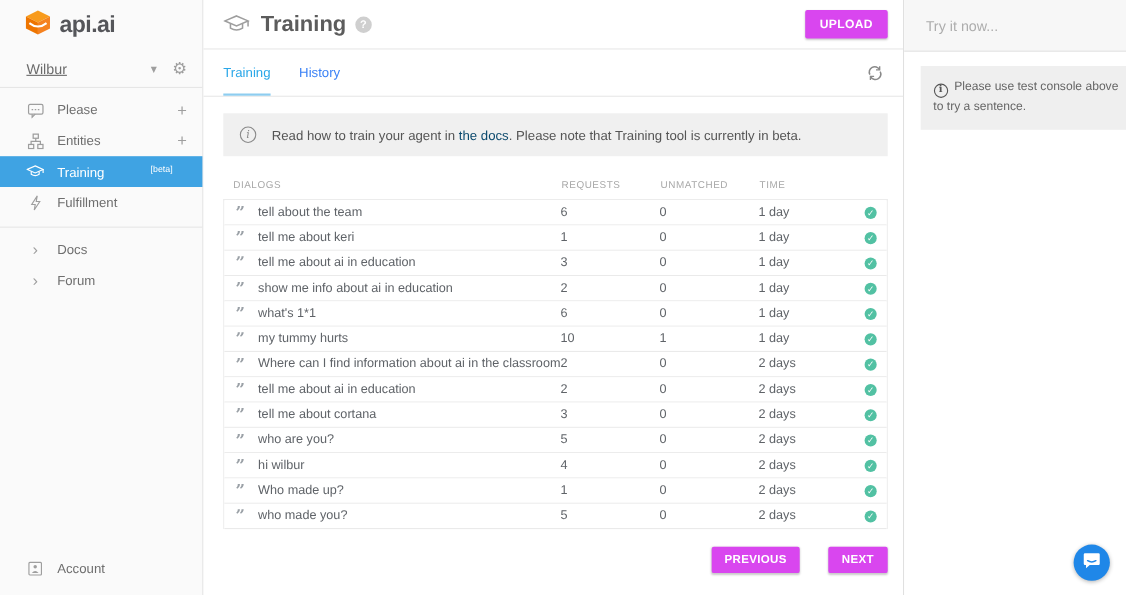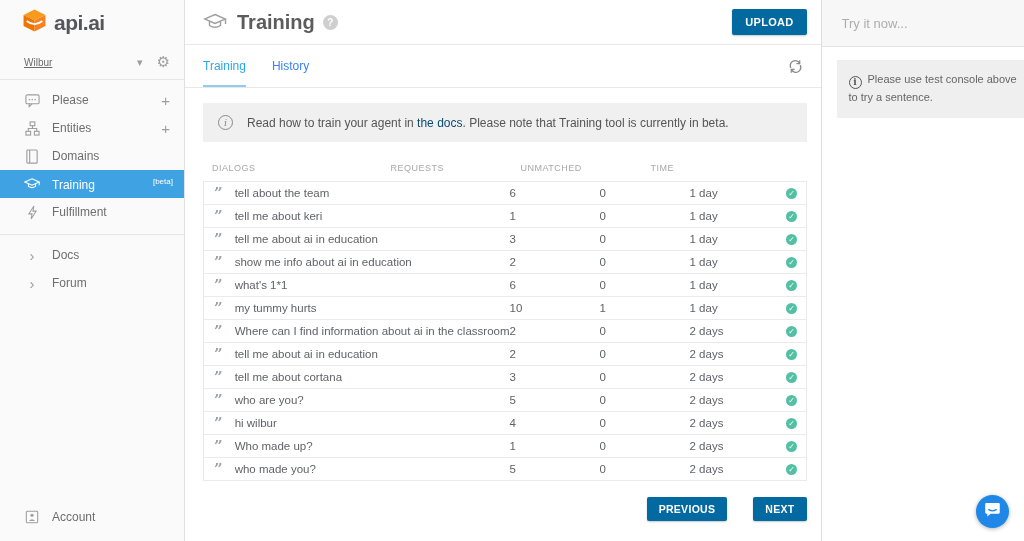--- a/index.html
+++ b/index.html
@@ -5,58 +5,58 @@
   * { margin:0; padding:0; box-sizing:border-box; }
   html,body { width:1024px; height:541px; overflow:hidden; }
   body { font-family:"Liberation Sans", sans-serif; background:#fff; color:#5f6368; }
   .app { display:flex; width:1024px; height:541px; position:relative; }
 
   
   .sidebar { width:185px; min-width:185px; background:#fafafa; border-right:1px solid #e0e0e0; display:flex; flex-direction:column; }
   .logo { height:45px; display:flex; align-items:center; padding-left:22px; gap:7px; }
   .logo-text { font-size:21px; font-weight:700; color:#55565a; letter-spacing:-0.5px; }
   .agent-row { height:35px; display:flex; align-items:center; padding:0 14px 0 24px; border-bottom:1px solid #e6e6e6; }
-  .agent-name { font-size:10px; color:#6b6b6b; flex:1;text-decoration:underline; }
+  .agent-name { font-size:13px; color:#6b6b6b; flex:1;text-decoration:underline; }
   .caret { color:#9e9e9e; font-size:11px; margin-right:14px; cursor:pointer; }
   .gear { color:#9e9e9e; font-size:15px; cursor:pointer; }
   .menu { padding-top:6px; }
   .mi { height:28px; display:flex; align-items:center; padding:0 14px 0 24px; font-size:12px; color:#6e6e6e; cursor:pointer; }
   .mi-ic { width:16px; height:16px; margin-right:12px; display:flex; align-items:center; justify-content:center; color:#9e9e9e; }
   .mi-ic svg { display:block; }
   .mi-label { flex:1; }
   .mi-plus { color:#9e9e9e; font-size:15px; font-weight:400; }
   .mi.active { background:#3fa3e3; color:#fff; }
   .mi.active .mi-ic { color:#fff; }
-  .beta-badge { font-size:8px; vertical-align:super; margin-left:18px;padding-left:40px; }
+  .beta-badge { font-size:8px; vertical-align:super; margin-left:2px;padding-left:40px; }
   .menu-sep { border-top:1px solid #e6e6e6; margin:8px 0 6px 0; }
   .link-item .chev { width:16px; margin-right:12px; color:#9e9e9e; font-size:15px; text-align:center; line-height:1; }
   .sb-spacer { flex:1; }
   .sb-footer { padding-bottom:10px; }
 
   
   .main { flex:1; background:#fff; display:flex; flex-direction:column; border-right:1px solid #ddd; }
   .main-header { height:45px; display:flex; align-items:center; padding:0 14px 0 18px; border-bottom:1px solid #e8e8e8; }
   .cap-ic { margin-right:10px; color:#9e9e9e; display:flex; }
   .page-title { font-size:20px; color:#5c5c5c; }
   .help-circle { width:15px; height:15px; border-radius:50%; background:#cfcfcf; color:#fff; font-size:10px; font-weight:700; display:flex; align-items:center; justify-content:center; margin-left:8px; cursor:pointer; }
   .spacer { flex:1; }
-  .btn { background:#0369a1; color:#fff; border:none; font-family:inherit; font-size:11px; font-weight:700; letter-spacing:.3px; padding:7px 13px; border-radius:2px; cursor:pointer; box-shadow:0 1px 2px rgba(0,0,0,.22); }
+  .btn { background:#d946ef; color:#fff; border:none; font-family:inherit; font-size:11px; font-weight:700; letter-spacing:.3px; padding:7px 13px; border-radius:2px; cursor:pointer; box-shadow:0 1px 2px rgba(0,0,0,.22); }
 
   .tabbar { height:43px; display:flex; align-items:center; padding:0 18px; border-bottom:1px solid #e8e8e8; }
   .tab { position:relative; height:100%; display:flex; align-items:center; font-size:12px; color:#3b82f6; margin-right:26px; cursor:pointer; }
   .tab.active { color:#2aa7e8; }
   .tab.active::after { content:""; position:absolute; left:0; right:0; bottom:0; height:2px; background:#8ecdf0; }
   .refresh { margin-left:auto; color:#8a8a8a; cursor:pointer; display:flex; }
 
   .content { padding:15px 14px 0 18px; }
   .banner { background:#f0f0f0; display:flex; align-items:center; padding:12px 15px; font-size:12px; color:#555; margin-bottom:21px; }
   .info-ic { width:15px; height:15px; min-width:15px; border:1.3px solid #8a8a8a; border-radius:50%; color:#8a8a8a; font-family:"DejaVu Serif", serif; font-size:10px; font-style:italic; display:flex; align-items:center; justify-content:center; margin-right:14px; }
   .banner a { color:#0c4a6e; text-decoration:none; cursor:pointer; }
 
-  .thead { display:flex; font-size:9px; letter-spacing:.5px; color:#a8a8a8; padding-bottom:8px;gap:40px; }
+  .thead { display:flex; font-size:9px; letter-spacing:.5px; color:#a8a8a8; padding-bottom:8px; }
   .tbox { border:1px solid #eaeaea; border-bottom:none; }
   .trow { display:flex; align-items:center; height:23px; border-bottom:1px solid #eaeaea; font-size:11.5px; color:#5f6368; cursor:pointer; background:#fff; }
   .c-dialog { flex:1; display:flex; align-items:center; padding-left:10px; overflow:hidden; white-space:nowrap; }
   .c-req { width:90px; } .c-unm { width:90px; } .c-time { width:88px; } .c-status { width:28px; display:flex; justify-content:center; }
   .thead .c-dialog { padding-left:9px; }
   .quote { font-family:"DejaVu Serif", serif; font-weight:700; font-size:15px; color:#9aa0a6; margin-right:12px; line-height:10px; height:10px; }
   .check { width:11px; height:11px; border-radius:50%; background:#52c1a3; color:#fff; font-size:8px; display:flex; align-items:center; justify-content:center; cursor:pointer; }
 
   .pagination { display:flex; justify-content:flex-end; gap:26px; padding:16px 0 18px 0; }
   .pg-btn { padding:6px 12px; font-size:10.5px; }
@@ -112,29 +112,20 @@
         <span class="mi-ic">
           <svg width="15" height="15" viewBox="0 0 16 16" fill="none" stroke="currentColor" stroke-width="1.2">
             <rect x="5.5" y="1" width="5" height="4"></rect>
               <rect x="1" y="11" width="5" height="4"></rect>
               <rect x="10" y="11" width="5" height="4"></rect>
             <path d="M8 5 V8 M3.5 11 V8 H12.5 V11"></path>
           </svg>
         </span>
         <span class="mi-label">Entities</span>
         <span class="mi-plus">+</span>
-      </div>
-      <div class="mi">
-        <span class="mi-ic">
-          <svg width="14" height="15" viewBox="0 0 14 16" fill="none" stroke="currentColor" stroke-width="1.2">
-            <rect x="1.5" y="1" width="11" height="14" rx="1"></rect>
-              <path d="M4.5 1 V15"></path>
-          </svg>
-        </span>
-        <span class="mi-label">Domains</span>
       </div>
       <div class="mi active">
         <span class="mi-ic">
           <svg width="17" height="14" viewBox="0 0 20 15" fill="none" stroke="currentColor" stroke-width="1.3">
             <polygon points="10,1 19,5 10,9 1,5"></polygon>
               <path d="M5.5 7.5 V10.5 Q10 13.5 14.5 10.5 V7.5"></path>
               <path d="M19 5 V9"></path>
           </svg>
         </span>
         <span class="mi-label"><span>Training</span><sup class="beta-badge">[beta]</sup></span>

